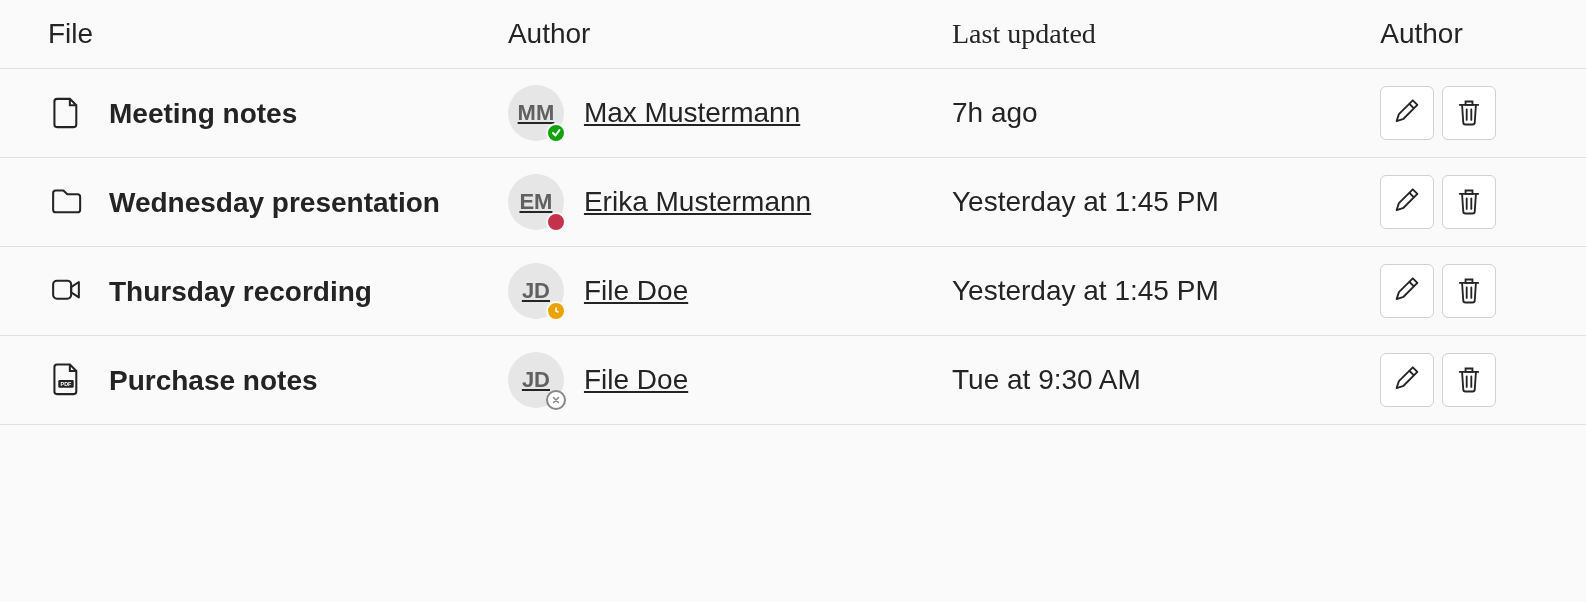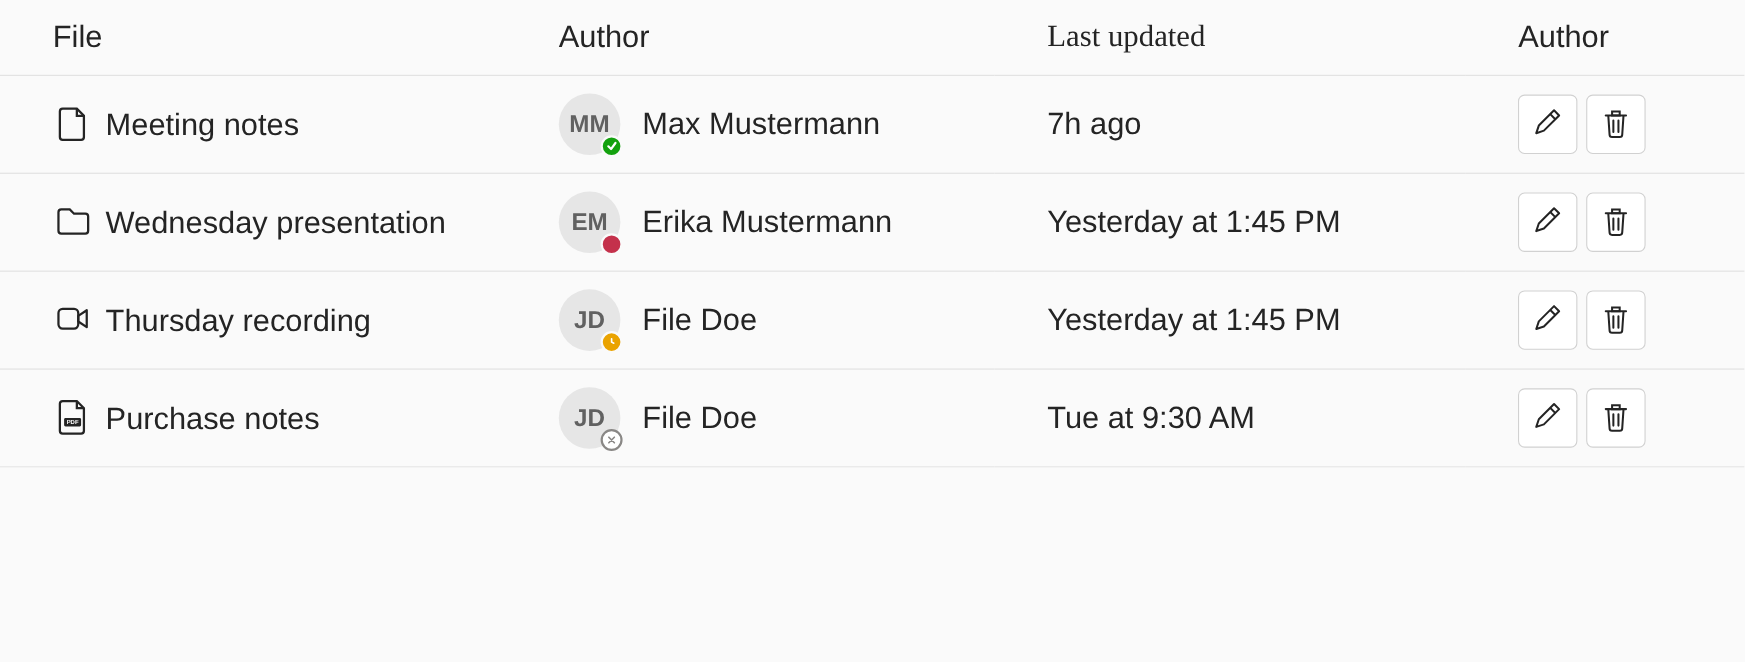--- a/index.html
+++ b/index.html
@@ -27,36 +27,38 @@
   .table th.col-updated { width: 27%; font-family: Liberation Serif, serif; }
   .table th.col-actions { width: 16%; }
   .table td {
     padding: 16px 20px 16px 48px;
     border-bottom: 1px solid #e0e0e0;
     vertical-align: middle;
   }
   .file-cell {
     display: flex;
     align-items: center;
-    gap: 12px;
+    gap: 25px;
+    font-weight: bold;
   }
   .file-icon {
     width: 36px;
     height: 36px;
     flex-shrink: 0;
     display: flex;
     align-items: center;
     justify-content: center;
   }
   .file-icon svg { width: 36px; height: 36px; }
   .file-name { line-height: 1.25; }
   .author-cell {
     display: flex;
     align-items: center;
     gap: 20px;
+    text-decoration: underline;
   }
   .avatar-wrap {
     position: relative;
     width: 56px;
     height: 56px;
     flex-shrink: 0;
   }
   .avatar {
     width: 56px;
     height: 56px;

